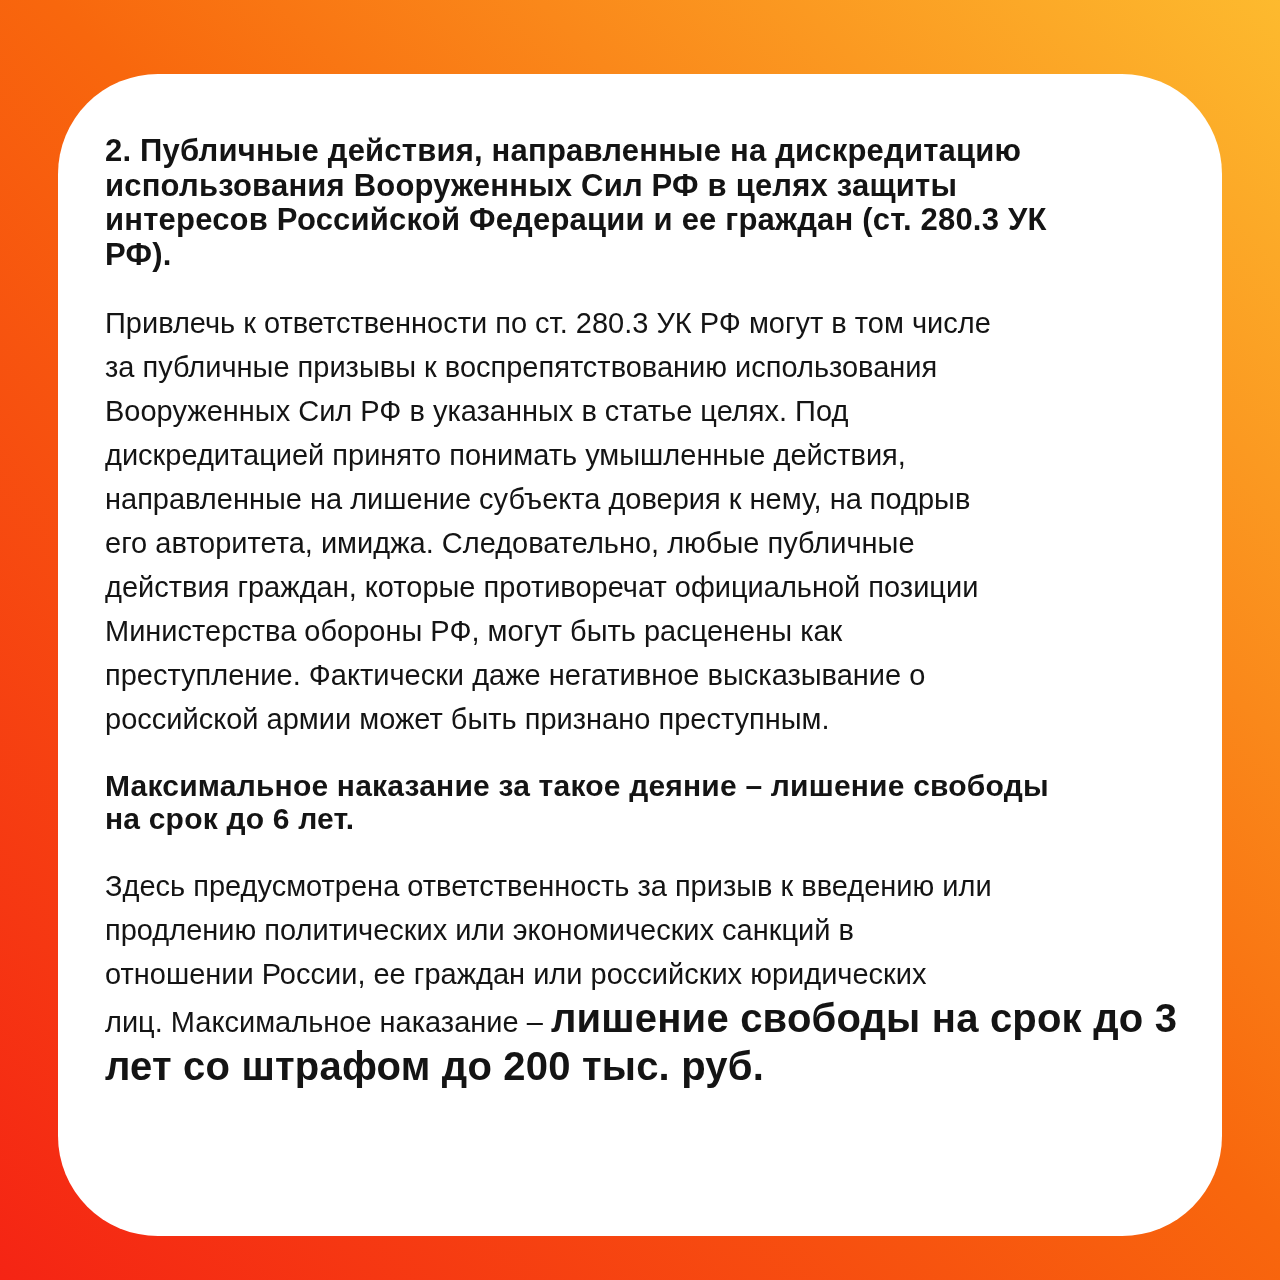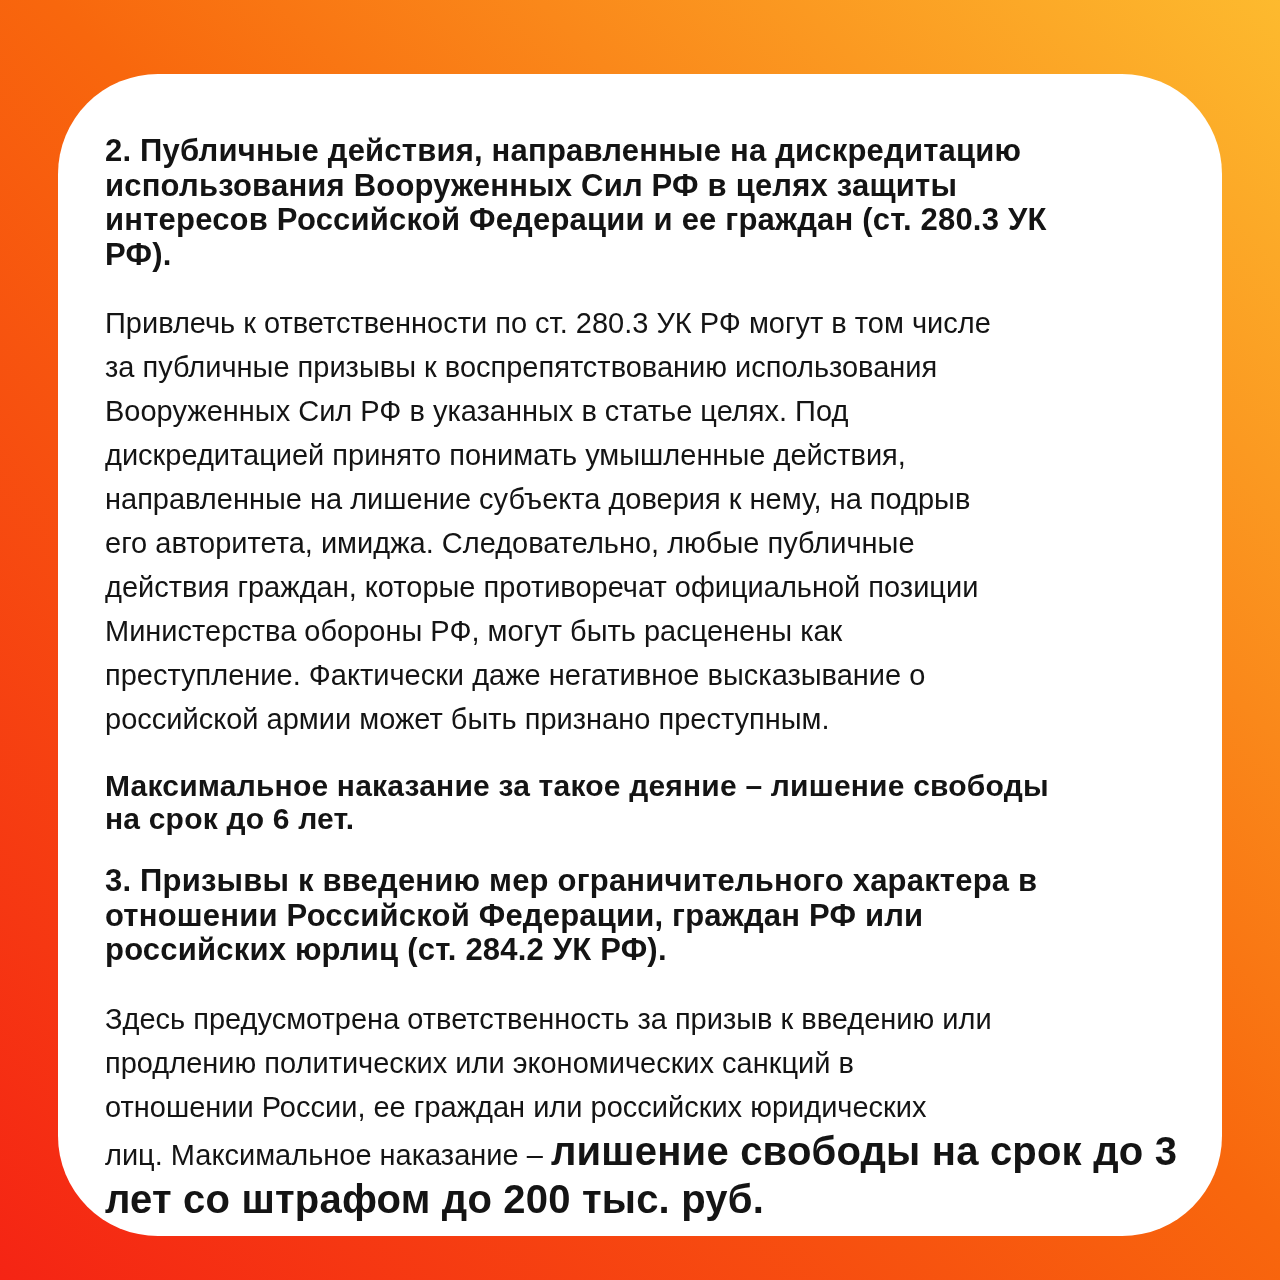--- a/index.html
+++ b/index.html
@@ -70,23 +70,20 @@
 направленные на лишение субъекта доверия к нему, на подрыв
 его авторитета, имиджа. Следовательно, любые публичные
 действия граждан, которые противоречат официальной позиции
 Министерства обороны РФ, могут быть расценены как
 преступление. Фактически даже негативное высказывание о
 российской армии может быть признано преступным.</div>
 
   <div class="para-bold">Максимальное наказание за такое деяние – лишение свободы
 на срок до 6 лет.</div>
 
-  <div class="heading">3. Призывы к введению мер ограничительного характера в
-отношении Российской Федерации, граждан РФ или
-российских юрлиц (ст. 284.2 УК РФ).</div>
 
   <div class="para"><span>Здесь предусмотрена ответственность за призыв к введению или
 продлению политических или экономических санкций в
 отношении России, ее граждан или российских юридических
 лиц. Максимальное наказание – </span><span class="inline-bold">лишение свободы на срок до 3
 лет со штрафом до 200 тыс. руб.</span></div>
 
 </div>
 
 </body></html>

